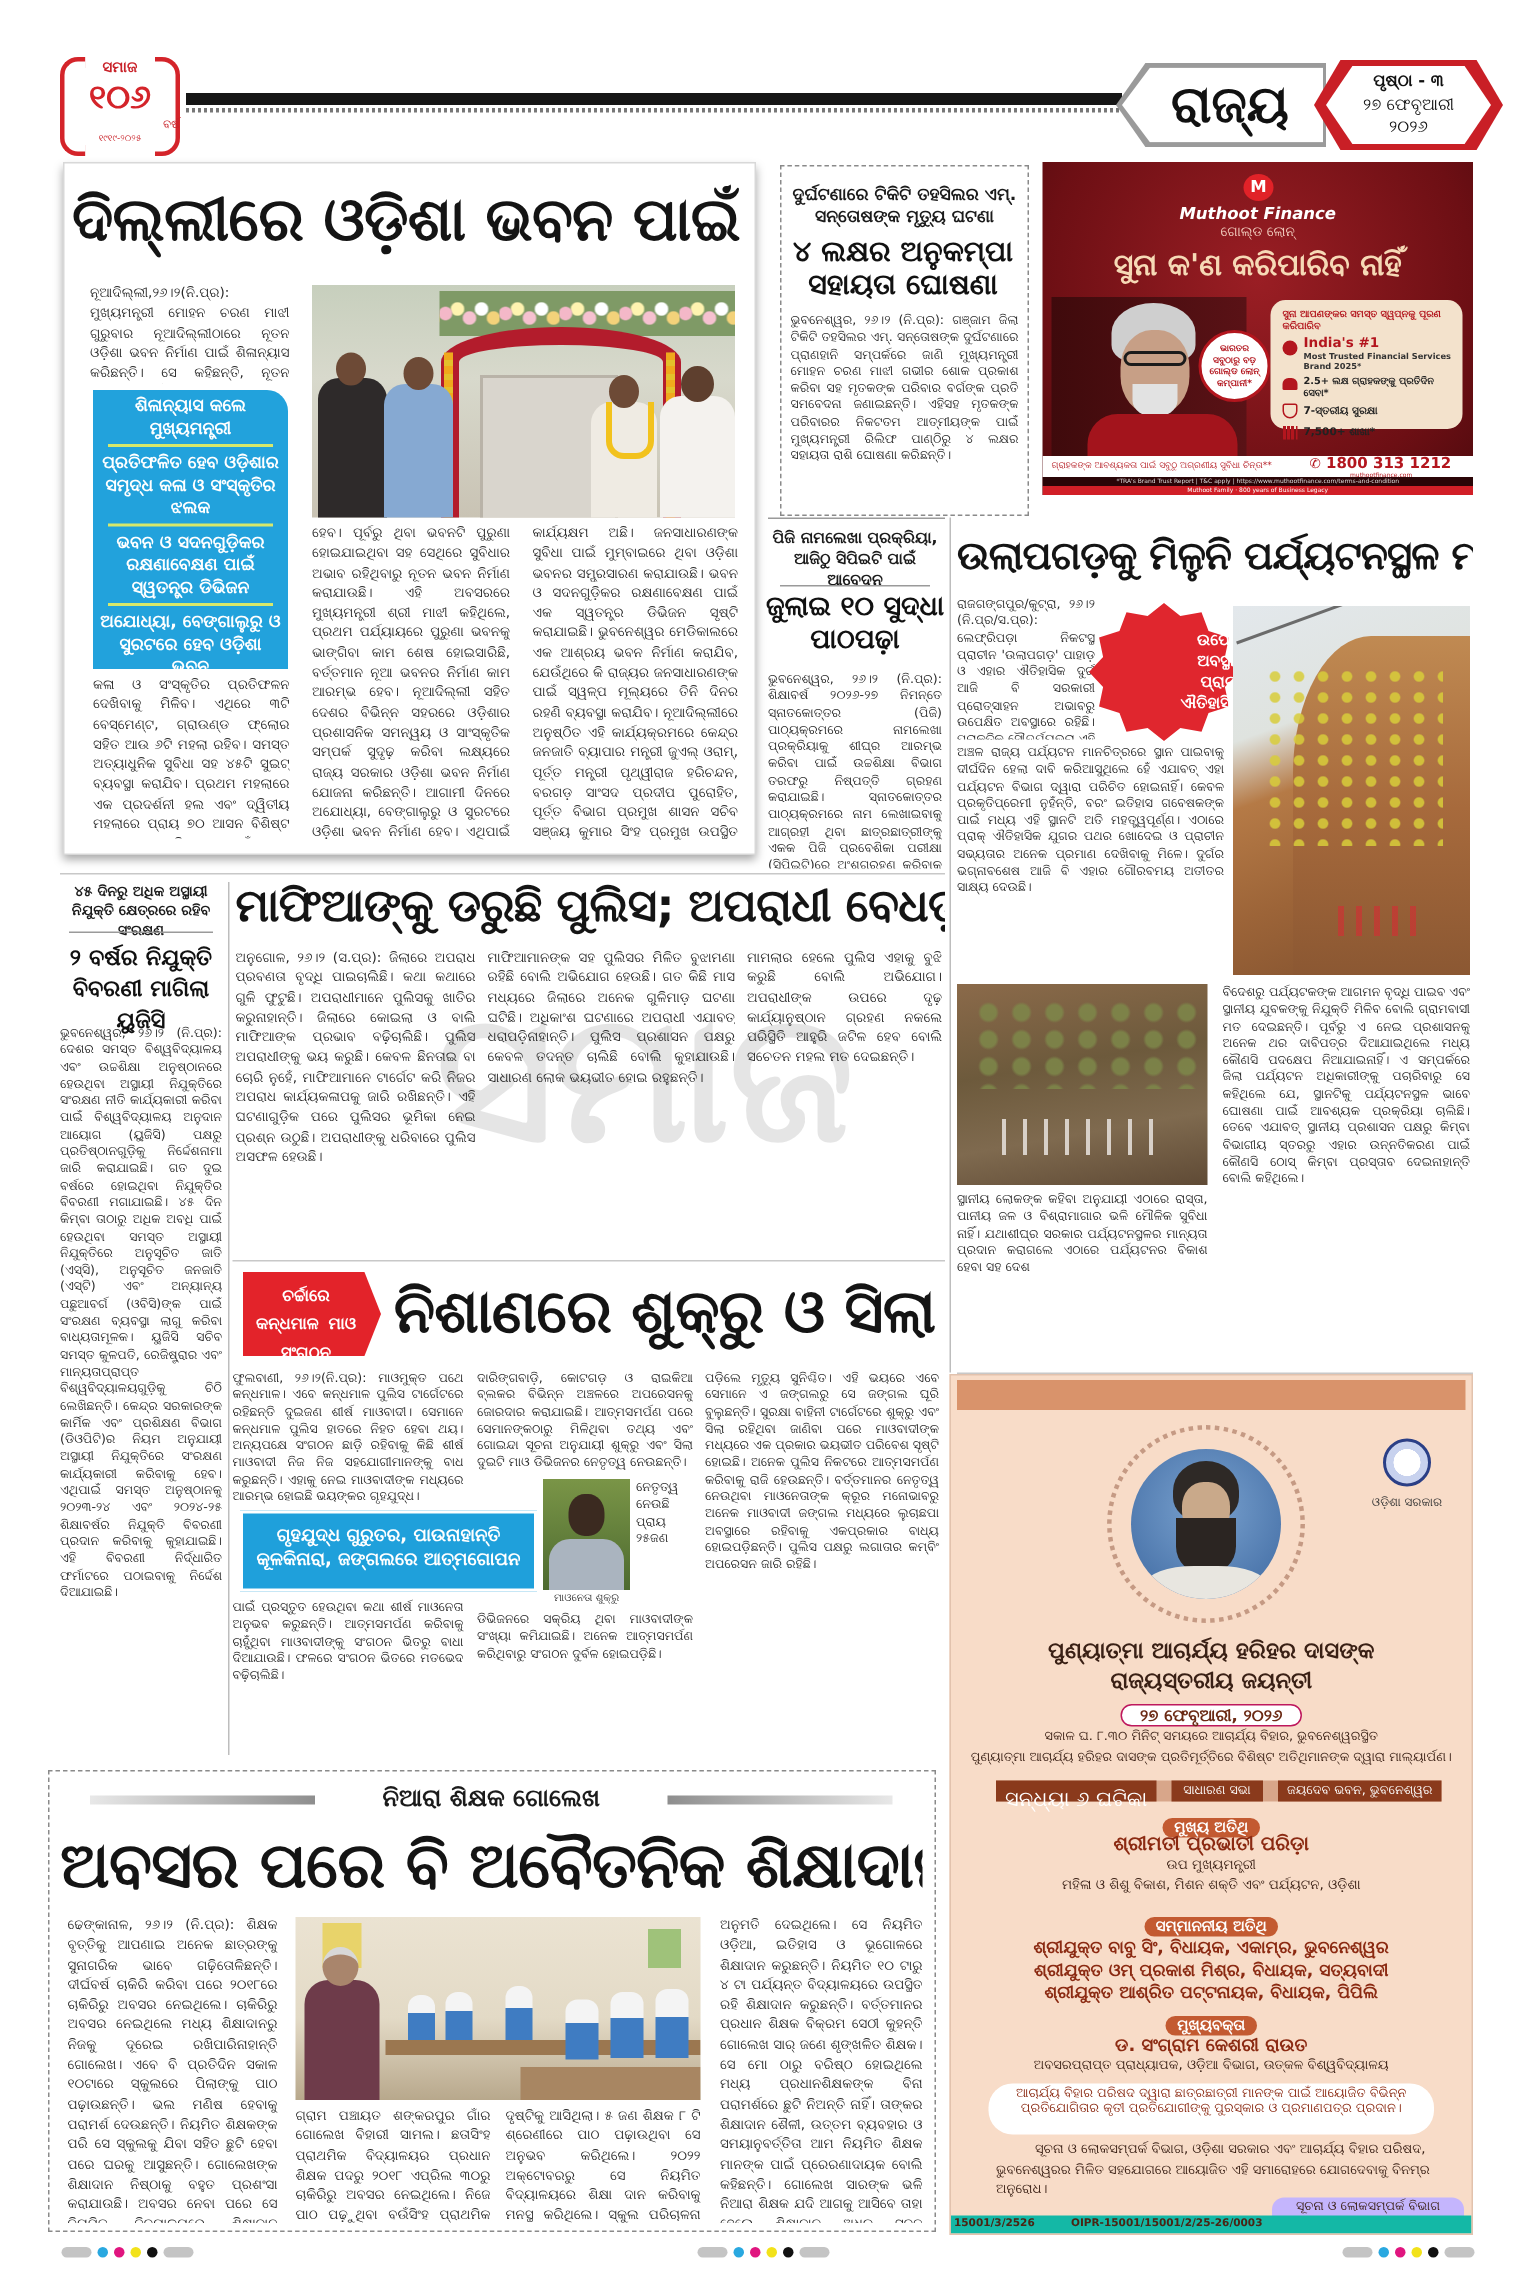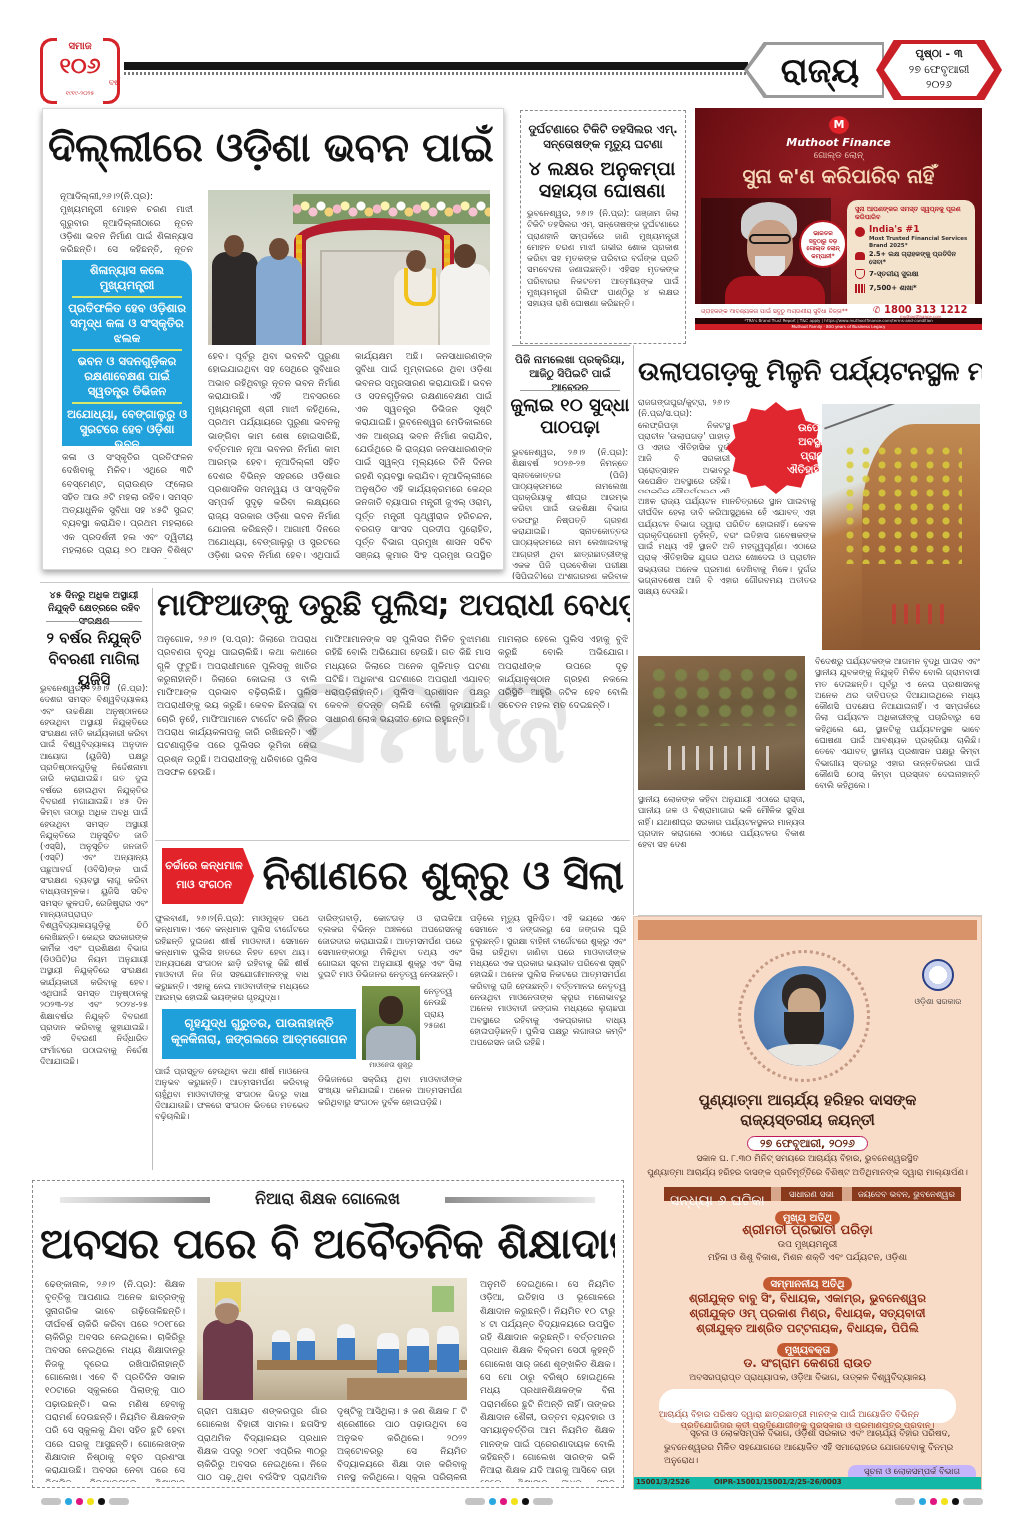--- a/index.html
+++ b/index.html
@@ -106,21 +106,21 @@
   <div class="a" style="left:6px;top:90px;width:130px;height:108px;background:linear-gradient(90deg,#3f0a0c 0%,#5a1216 100%);">
     <div class="a" style="left:40px;top:4px;width:56px;height:40px;border-radius:50% 50% 30% 30%;background:#cfcfcf;"></div>
     <div class="a" style="left:46px;top:22px;width:46px;height:56px;border-radius:45%;background:#c79f86;"></div>
     <div class="a" style="left:48px;top:36px;width:42px;height:10px;border:2px solid #1b1b1b;border-radius:5px;box-sizing:border-box;"></div>
     <div class="a" style="left:54px;top:58px;width:30px;height:22px;border-radius:0 0 50% 50%;background:#e2e2e2;"></div>
     <div class="a" style="left:24px;top:78px;width:100px;height:30px;background:#a3141c;border-radius:20px 20px 0 0;"></div>
   </div>
   <div class="a" style="left:104px;top:112px;width:48px;height:48px;border-radius:50%;background:#fff;border:2px solid #b3161e;box-sizing:border-box;">
     <div style="font-size:6px;line-height:7.5px;color:#b3161e;text-align:center;padding:7px 3px 0 3px;font-weight:bold;">ଭାରତର ସବୁଠାରୁ ବଡ଼ ଗୋଲ୍ଡ ଲୋନ୍ କମ୍ପାନୀ*</div>
   </div>
-  <div class="a" style="left:152px;top:92px;width:128px;height:124px;border-radius:10px;background:#f3e2cc;">
+  <div class="a" style="left:152px;top:92px;width:128px;height:86px;border-radius:10px;background:#f3e2cc;">
     <div class="a" style="left:8px;top:5px;width:112px;font-size:6.5px;line-height:8px;color:#b3161e;font-weight:bold;">ସୁନା ଆପଣଙ୍କର ସମସ୍ତ ସ୍ୱପ୍ନକୁ ପୂରଣ କରିପାରିବ</div>
     <div class="a" style="left:8px;top:27px;width:10px;height:10px;border-radius:50%;background:#b3161e;"></div>
     <div class="a" style="left:22px;top:24px;font-size:9px;font-weight:bold;color:#b3161e;">India's #1</div>
     <div class="a" style="left:22px;top:35px;width:100px;font-size:5.5px;line-height:6.5px;color:#333;font-weight:bold;">Most Trusted Financial Services Brand 2025*</div>
     <div class="a" style="left:8px;top:52px;width:10px;height:8px;background:#b3161e;border-radius:4px 4px 1px 1px;"></div>
     <div class="a" style="left:22px;top:50px;width:100px;font-size:6.5px;line-height:8px;color:#222;font-weight:bold;">2.5+ ଲକ୍ଷ ଗ୍ରାହକଙ୍କୁ ପ୍ରତିଦିନ ସେବା*</div>
     <div class="a" style="left:8px;top:69px;width:10px;height:10px;border:1.5px solid #b3161e;border-radius:2px 2px 6px 6px;box-sizing:border-box;"></div>
     <div class="a" style="left:22px;top:70px;width:100px;font-size:7px;color:#222;font-weight:bold;">7-ସ୍ତରୀୟ ସୁରକ୍ଷା</div>
     <div class="a" style="left:8px;top:84px;width:10px;height:9px;background:repeating-linear-gradient(90deg,#b3161e 0 2px,transparent 2px 3px);"></div>
     <div class="a" style="left:22px;top:84px;width:100px;font-size:7px;color:#222;font-weight:bold;">7,500+ ଶାଖା*</div>
@@ -169,21 +169,21 @@
 <div class="vrule" style="left:152px;top:588px;height:582px;"></div>
 
 <div class="a" style="left:240px;top:620px;width:380px;text-align:center;font-size:120px;font-weight:bold;color:rgba(0,0,0,0.10);line-height:200px;">ସମାଜ</div>
 <div class="a hl" style="left:157px;top:584px;width:473px;font-size:30px;line-height:42px;">ମାଫିଆଙ୍କୁ ଡରୁଛି ପୁଲିସ; ଅପରାଧୀ ବେଧଡ଼କ</div>
 <div class="a body9" style="left:157px;top:633px;width:160px;height:202px;">ଅନୁଗୋଳ, ୨୬।୨ (ସ.ପ୍ର): ଜିଲାରେ ଅପରାଧ ପ୍ରବଣତା ବୃଦ୍ଧି ପାଇଚାଲିଛି। କଥା କଥାରେ ଗୁଳି ଫୁଟୁଛି। ଅପରାଧୀମାନେ ପୁଲିସକୁ ଖାତିର କରୁନାହାନ୍ତି। ଜିଲାରେ କୋଇଲା ଓ ବାଲି ମାଫିଆଙ୍କ ପ୍ରଭାବ ବଢ଼ିଚାଲିଛି। ପୁଲିସ ଅପରାଧୀଙ୍କୁ ଭୟ କରୁଛି। କେବଳ ଛିନତାଇ ବା ଚୋରି ନୁହେଁ, ମାଫିଆମାନେ ଟାର୍ଗେଟ କରି ନିଜର ଅପରାଧ କାର୍ଯ୍ୟକଳାପକୁ ଜାରି ରଖିଛନ୍ତି। ଏହି ଘଟଣାଗୁଡ଼ିକ ପରେ ପୁଲିସର ଭୂମିକା ନେଇ ପ୍ରଶ୍ନ ଉଠୁଛି। ଅପରାଧୀଙ୍କୁ ଧରିବାରେ ପୁଲିସ ଅସଫଳ ହେଉଛି।</div>
 <div class="a body9" style="left:325px;top:633px;width:165px;height:202px;">ମାଫିଆମାନଙ୍କ ସହ ପୁଲିସର ମିଳିତ ବୁଝାମଣା ରହିଛି ବୋଲି ଅଭିଯୋଗ ହେଉଛି। ଗତ କିଛି ମାସ ମଧ୍ୟରେ ଜିଲାରେ ଅନେକ ଗୁଳିମାଡ଼ ଘଟଣା ଘଟିଛି। ଅଧିକାଂଶ ଘଟଣାରେ ଅପରାଧୀ ଏଯାବତ୍ ଧରାପଡ଼ିନାହାନ୍ତି। ପୁଲିସ ପ୍ରଶାସନ ପକ୍ଷରୁ କେବଳ ତଦନ୍ତ ଚାଲିଛି ବୋଲି କୁହାଯାଉଛି। ସାଧାରଣ ଲୋକ ଭୟଭୀତ ହୋଇ ରହୁଛନ୍ତି।</div>
 <div class="a body9" style="left:498px;top:633px;width:130px;height:202px;">ମାମଲାର ହେଲେ ପୁଲିସ ଏହାକୁ ବୁଝି କରୁଛି ବୋଲି ଅଭିଯୋଗ। ଅପରାଧୀଙ୍କ ଉପରେ ଦୃଢ଼ କାର୍ଯ୍ୟାନୁଷ୍ଠାନ ଗ୍ରହଣ ନକଲେ ପରିସ୍ଥିତି ଆହୁରି ଜଟିଳ ହେବ ବୋଲି ସଚେତନ ମହଲ ମତ ଦେଇଛନ୍ତି।</div>
 <div class="hrule" style="left:155px;top:840px;width:475px;background:#c8c8c8;"></div>
 
 <div class="a redtab" style="left:162px;top:848px;width:92px;height:56px;"></div>
-<div class="a" style="left:164px;top:856px;width:80px;color:#fff;font-weight:bold;font-size:11px;line-height:19px;text-align:center;">ଚର୍ଚ୍ଚାରେ କନ୍ଧମାଳ ମାଓ ସଂଗଠନ</div>
+<div class="a" style="left:164px;top:856px;width:80px;color:#fff;font-weight:bold;font-size:11px;line-height:19px;text-align:center;font-family:Liberation Mono, monospace;">ଚର୍ଚ୍ଚାରେ କନ୍ଧମାଳ ମାଓ ସଂଗଠନ</div>
 <div class="a hl" style="left:256px;top:846px;width:374px;font-size:40px;line-height:58px;">ନିଶାଣରେ ଶୁକ୍ରୁ ଓ ସିଲା</div>
 <div class="a body8" style="left:155px;top:913px;width:154px;height:92px;">ଫୁଲବାଣୀ, ୨୬।୨(ନି.ପ୍ର): ମାଓମୁକ୍ତ ପଥେ କନ୍ଧମାଳ। ଏବେ କନ୍ଧମାଳ ପୁଲିସ ଟାର୍ଗେଟରେ ରହିଛନ୍ତି ଦୁଇଜଣ ଶୀର୍ଷ ମାଓବାଦୀ। ସେମାନେ କନ୍ଧମାଳ ପୁଲିସ ହାତରେ ନିହତ ହେବା ଥୟ। ଅନ୍ୟପକ୍ଷେ ସଂଗଠନ ଛାଡ଼ି ରହିବାକୁ କିଛି ଶୀର୍ଷ ମାଓବାଦୀ ନିଜ ନିଜ ସହଯୋଗୀମାନଙ୍କୁ ବାଧ କରୁଛନ୍ତି। ଏହାକୁ ନେଇ ମାଓବାଦୀଙ୍କ ମଧ୍ୟରେ ଆରମ୍ଭ ହୋଇଛି ଭୟଙ୍କର ଗୃହଯୁଦ୍ଧ।</div>
 <div class="a" style="left:160px;top:1007px;width:198px;height:54px;background:#1fa0db;border:2px solid #fff;box-sizing:border-box;">
   <div style="color:#fff;font-weight:bold;font-size:12px;line-height:16px;text-align:center;padding:6px 4px 0 4px;">ଗୃହଯୁଦ୍ଧ ଗୁରୁତର, ପାଉନାହାନ୍ତି କୂଳକିନାରା, ଜଙ୍ଗଲରେ ଆତ୍ମଗୋପନ</div>
 </div>
 <div class="a body8" style="left:155px;top:1066px;width:154px;height:102px;">ପାଇଁ ପ୍ରସ୍ତୁତ ହେଉଥିବା କଥା ଶୀର୍ଷ ମାଓନେତା ଅନୁଭବ କରୁଛନ୍ତି। ଆତ୍ମସମର୍ପଣ କରିବାକୁ ଚାହୁଁଥିବା ମାଓବାଦୀଙ୍କୁ ସଂଗଠନ ଭିତରୁ ବାଧା ଦିଆଯାଉଛି। ଫଳରେ ସଂଗଠନ ଭିତରେ ମତଭେଦ ବଢ଼ିଚାଲିଛି।</div>
 <div class="a body8" style="left:318px;top:913px;width:144px;height:70px;">ଦାରିଙ୍ଗବାଡ଼ି, କୋଟଗଡ଼ ଓ ରାଇକିଆ ବ୍ଲକର ବିଭିନ୍ନ ଅଞ୍ଚଳରେ ଅପରେସନକୁ ଜୋରଦାର କରାଯାଇଛି। ଆତ୍ମସମର୍ପଣ ପରେ ସେମାନଙ୍କଠାରୁ ମିଳିଥିବା ତଥ୍ୟ ଏବଂ ଗୋଇନ୍ଦା ସୂଚନା ଅନୁଯାୟୀ ଶୁକ୍ରୁ ଏବଂ ସିଲା ଦୁଇଟି ମାଓ ଡିଭିଜନର ନେତୃତ୍ୱ ନେଉଛନ୍ତି।</div>
 <div class="a" style="left:362px;top:986px;width:58px;height:74px;overflow:hidden;background:linear-gradient(180deg,#7a9547 0%,#4d6a30 100%);">
   <div class="a" style="left:17px;top:10px;width:24px;height:28px;border-radius:45%;background:#3b2a20;"></div>
   <div class="a" style="left:4px;top:40px;width:50px;height:36px;border-radius:14px 14px 0 0;background:#aab4bf;"></div>
@@ -245,21 +245,21 @@
   <div class="gcenter" style="top:322px;font-size:9px;color:#3a2015;">ଉପ ମୁଖ୍ୟମନ୍ତ୍ରୀ</div>
   <div class="gcenter" style="top:335px;font-size:9px;color:#3a2015;">ମହିଳା ଓ ଶିଶୁ ବିକାଶ, ମିଶନ ଶକ୍ତି ଏବଂ ପର୍ଯ୍ୟଟନ, ଓଡ଼ିଶା</div>
   <div class="gcenter" style="top:355px;"><span class="pill">ସମ୍ମାନନୀୟ ଅତିଥି</span></div>
   <div class="gcenter" style="top:374px;font-size:11.5px;font-weight:bold;color:#8b2a12;">ଶ୍ରୀଯୁକ୍ତ ବାବୁ ସିଂ, ବିଧାୟକ, ଏକାମ୍ର, ଭୁବନେଶ୍ୱର</div>
   <div class="gcenter" style="top:389px;font-size:11.5px;font-weight:bold;color:#8b2a12;">ଶ୍ରୀଯୁକ୍ତ ଓମ୍ ପ୍ରକାଶ ମିଶ୍ର, ବିଧାୟକ, ସତ୍ୟବାଦୀ</div>
   <div class="gcenter" style="top:404px;font-size:11.5px;font-weight:bold;color:#8b2a12;">ଶ୍ରୀଯୁକ୍ତ ଆଶ୍ରିତ ପଟ୍ଟନାୟକ, ବିଧାୟକ, ପିପିଲି</div>
   <div class="gcenter" style="top:421px;"><span class="pill">ମୁଖ୍ୟବକ୍ତା</span></div>
   <div class="gcenter" style="top:439px;font-size:12px;font-weight:bold;color:#8b2a12;">ଡ. ସଂଗ୍ରାମ କେଶରୀ ରାଉତ</div>
   <div class="gcenter" style="top:455px;font-size:8.8px;color:#3a2015;">ଅବସରପ୍ରାପ୍ତ ପ୍ରାଧ୍ୟାପକ, ଓଡ଼ିଆ ବିଭାଗ, ଉତ୍କଳ ବିଶ୍ୱବିଦ୍ୟାଳୟ</div>
   <div class="a" style="left:25px;top:472px;width:297px;height:34px;background:#fff;border-radius:16px;">
-    <div style="text-align:left;font-size:8.6px;color:#8b2a12;padding-top:20px;">ଆଚାର୍ଯ୍ୟ ବିହାର ପରିଷଦ ଦ୍ୱାରା ଛାତ୍ରଛାତ୍ରୀ ମାନଙ୍କ ପାଇଁ ଆୟୋଜିତ ବିଭିନ୍ନ</div>
+    <div style="text-align:center;font-size:8.6px;color:#8b2a12;padding-top:2px;">ଆଚାର୍ଯ୍ୟ ବିହାର ପରିଷଦ ଦ୍ୱାରା ଛାତ୍ରଛାତ୍ରୀ ମାନଙ୍କ ପାଇଁ ଆୟୋଜିତ ବିଭିନ୍ନ</div>
     <div style="text-align:center;font-size:8.6px;color:#8b2a12;">ପ୍ରତିଯୋଗିତାର କୃତୀ ପ୍ରତିଯୋଗୀଙ୍କୁ ପୁରସ୍କାର ଓ ପ୍ରମାଣପତ୍ର ପ୍ରଦାନ।</div>
   </div>
   <div class="a" style="left:18px;top:510px;width:312px;font-size:8.8px;line-height:13.5px;color:#3a2015;text-indent:26px;margin-left:12px;">ସୂଚନା ଓ ଲୋକସମ୍ପର୍କ ବିଭାଗ, ଓଡ଼ିଶା ସରକାର ଏବଂ ଆଚାର୍ଯ୍ୟ ବିହାର ପରିଷଦ, ଭୁବନେଶ୍ୱରର ମିଳିତ ସହଯୋଗରେ ଆୟୋଜିତ ଏହି ସମାରୋହରେ ଯୋଗଦେବାକୁ ବିନମ୍ର ଅନୁରୋଧ।</div>
   <div class="a" style="left:214px;top:548px;width:128px;height:13px;background:#c4b5fd;border-radius:8px 8px 0 0;text-align:center;font-size:8.5px;color:#3a2015;line-height:13px;">ସୂଚନା ଓ ଲୋକସମ୍ପର୍କ ବିଭାଗ</div>
   <div class="a" style="left:0;top:560px;width:347px;height:12px;background:#14b8a6;">
     <span class="a" style="left:2px;top:1px;font-size:7px;font-weight:bold;color:#4a2414;">15001/3/2526</span>
     <span class="a" style="left:80px;top:1px;font-size:7px;font-weight:bold;color:#4a2414;">OIPR-15001/15001/2/25-26/0003</span>
   </div>
 </div>
 

